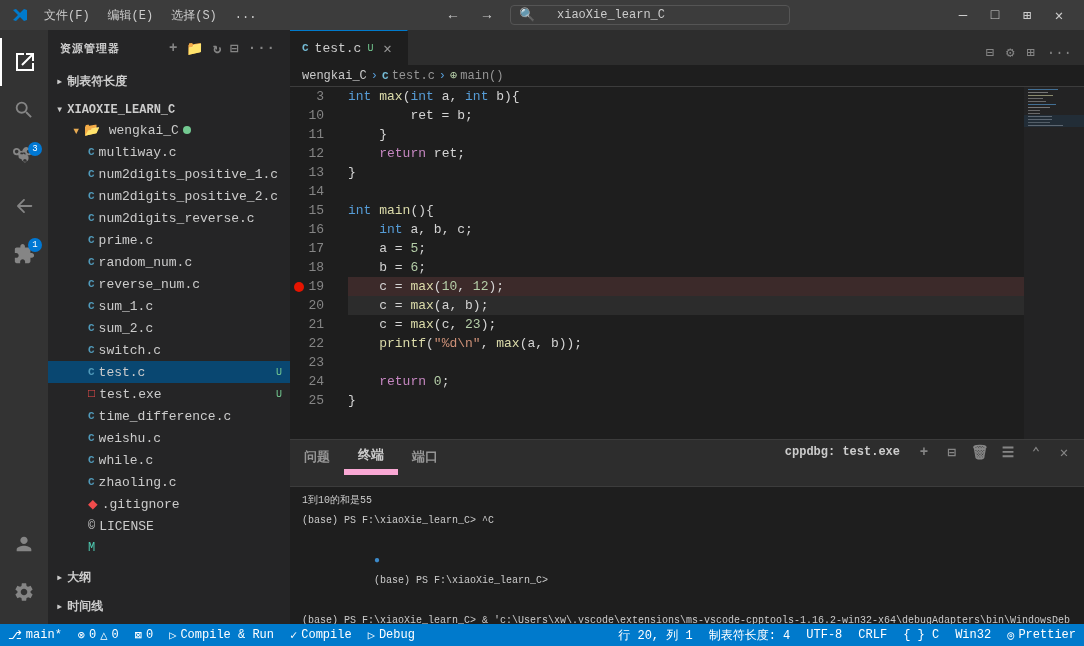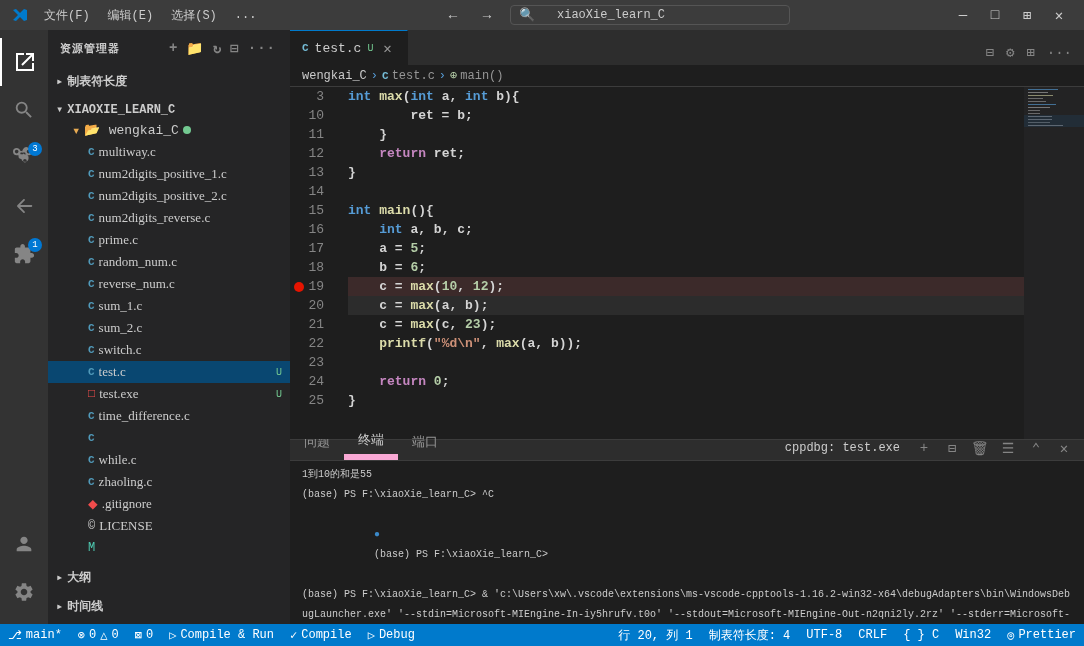--- a/index.html
+++ b/index.html
@@ -191,21 +191,21 @@
       padding: 2px 0;
       padding-left: 16px;
       cursor: pointer;
       font-size: 13px;
       color: #cccccc;
       gap: 4px;
       position: relative;
       height: 22px;
     }
     .tree-item.selected { background: #094771; }
-    .tree-item .file-name { flex: 1; white-space: nowrap; overflow: hidden; text-overflow: ellipsis; font-family: Liberation Serif, serif; }
+    .tree-item .file-name { flex: 1; white-space: nowrap; overflow: hidden; text-overflow: ellipsis; }
     .tree-item .file-badge {
       font-size: 10px;
       color: #73c991;
       margin-right: 8px;
     }
 
     .folder-icon { color: #e8ab53; font-size: 14px; }
     .file-c-icon { color: #519aba; font-size: 11px; font-weight: bold; }
 
     .dot-indicator {
@@ -341,21 +341,20 @@
       font-size: 13px;
     }
     .code-content::-webkit-scrollbar { height: 8px; width: 8px; }
     .code-content::-webkit-scrollbar-thumb { background: #424242; }
 
     .code-line {
       height: 19px;
       white-space: pre;
       display: flex;
       align-items: center;
-      font-weight: bold;
     }
     .code-line.current-line { background: #2c2c2c; }
 
     
     .kw { color: #569cd6; } 
     .fn { color: #dcdcaa; } 
     .num { color: #b5cea8; } 
     .str { color: #ce9178; } 
     .plain { color: #d4d4d4; }
     .ret { color: #c586c0; } 
@@ -409,24 +408,25 @@
     .panel {
       height: 185px;
       background: #1e1e1e;
       border-top: 1px solid #3c3c3c;
       display: flex;
       flex-direction: column;
       flex-shrink: 0;
     }
     .panel-tabs {
       display: flex;
-      align-items: flex-end;
+      align-items: flex-start;
       background: #2d2d2d;
-      height: 21px;
+      height: 47px;
       border-bottom: 1px solid #3c3c3c;
+      font-weight: bold;
     }
     .panel-tab {
       padding: 0 14px;
       height: 35px;
       display: flex;
       align-items: center;
       cursor: pointer;
       font-size: 13px;
       color: #969696;
       border-bottom: 1px solid transparent;
@@ -637,20 +637,21 @@
           <span style="color:#f14c4c;font-size:12px;">□</span>
           <span class="file-name">test.exe</span>
           <span class="file-badge">U</span>
         </div>
         <div class="tree-item" style="padding-left:40px;">
           <span class="file-c-icon">C</span>
           <span class="file-name">time_difference.c</span>
         </div>
         <div class="tree-item" style="padding-left:40px;">
           <span class="file-c-icon">C</span>
+          <span class="file-name">weishu.c</span>
         </div>
         <div class="tree-item" style="padding-left:40px;">
           <span class="file-c-icon">C</span>
           <span class="file-name">while.c</span>
         </div>
         <div class="tree-item" style="padding-left:40px;">
           <span class="file-c-icon">C</span>
           <span class="file-name">zhaoling.c</span>
         </div>
         <div class="tree-item" style="padding-left:40px;">

